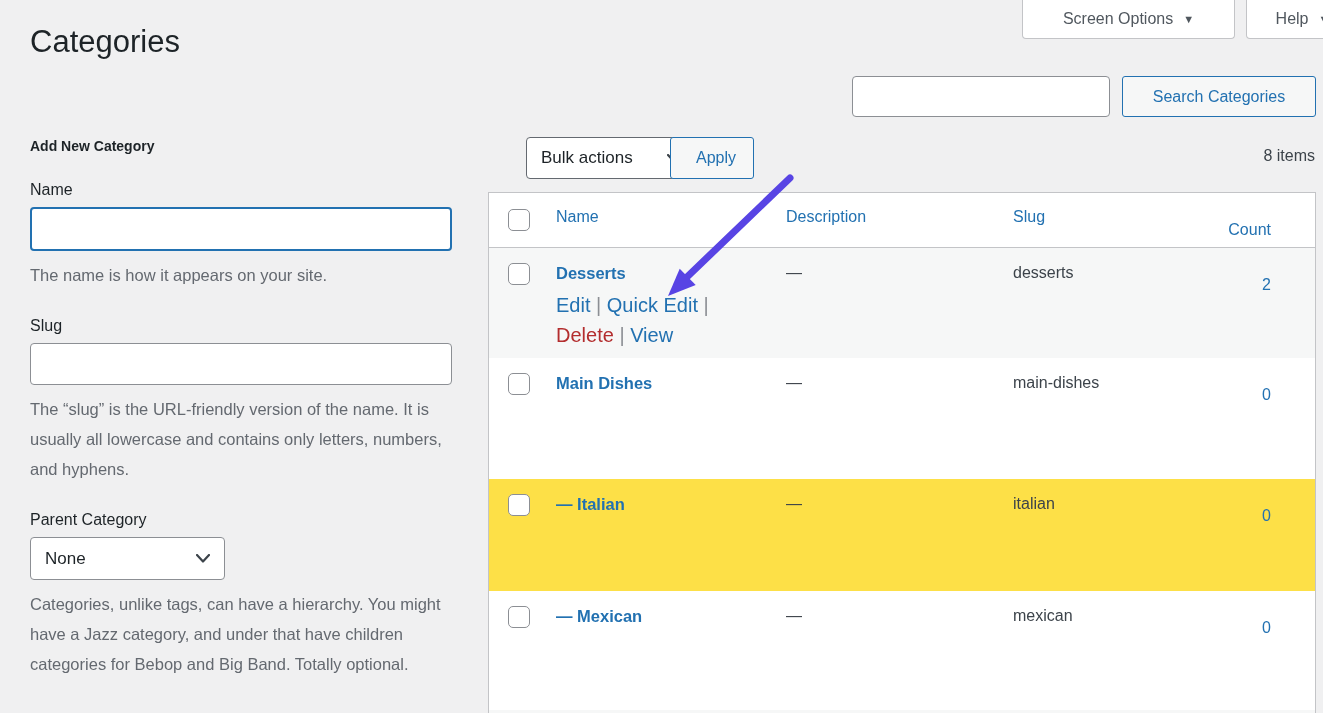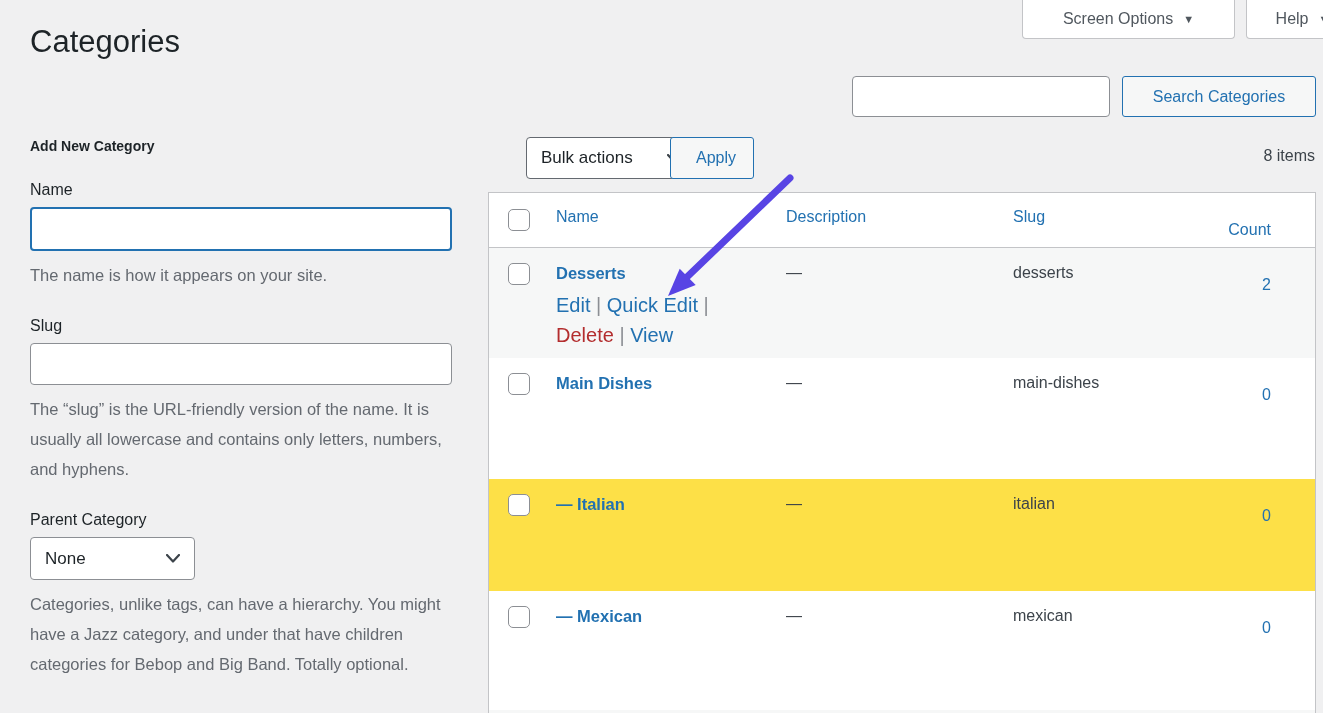--- a/index.html
+++ b/index.html
@@ -47,21 +47,21 @@
   .form-col { position:absolute; left:30px; top:138px; width:422px; }
   .form-heading { font-size:14px; font-weight:700; color:#1d2327; }
   .field-label { display:block; font-size:16px; color:#1d2327; margin-top:27px; margin-bottom:8px; }
   .text-input {
     width:422px; height:42px; border:1px solid #8c8f94; border-radius:4px;
     background:#fff; font-size:16px; padding:0 10px; color:#2c3338;
   }
   .text-input.focused { border:2px solid #2271b1; height:44px; }
   .help-text { font-size:16.5px; color:#646970; line-height:30px; margin-top:9px; }
   .select-box {
-    width:165px; height:43px; background:#fff; border:1px solid #8c8f94;
+    width:195px; height:43px; background:#fff; border:1px solid #8c8f94;
     border-radius:4px; display:flex; align-items:center; justify-content:space-between;
     padding:0 14px; font-size:17px; color:#1d2327; cursor:pointer;
   }
   .chev { width:14px; height:9px; }
 
   
   .bulk-select {
     position:absolute; left:490px; top:137px; width:170px; height:42px;
     background:#fff; border:1px solid #646970; border-radius:4px;
     display:flex; align-items:center; justify-content:space-between;

